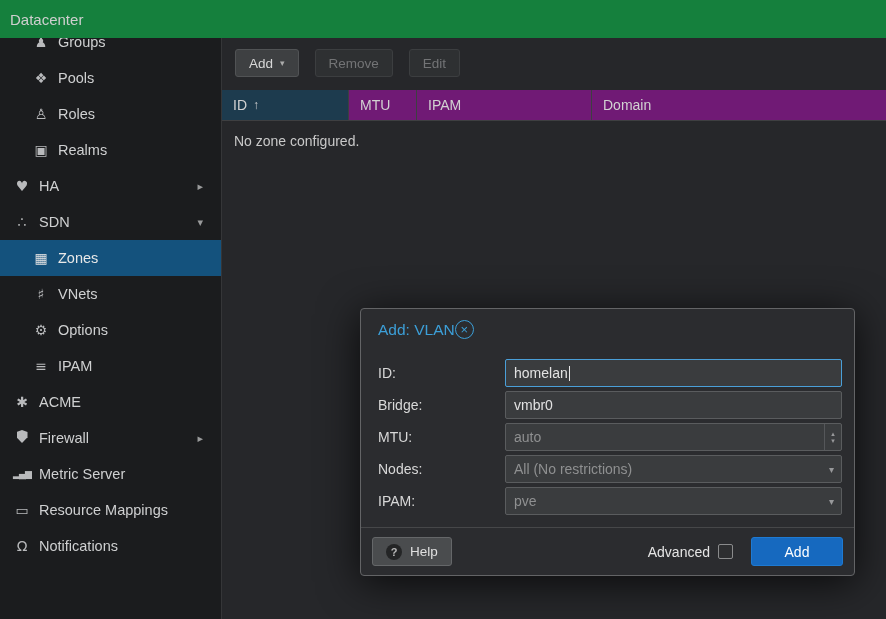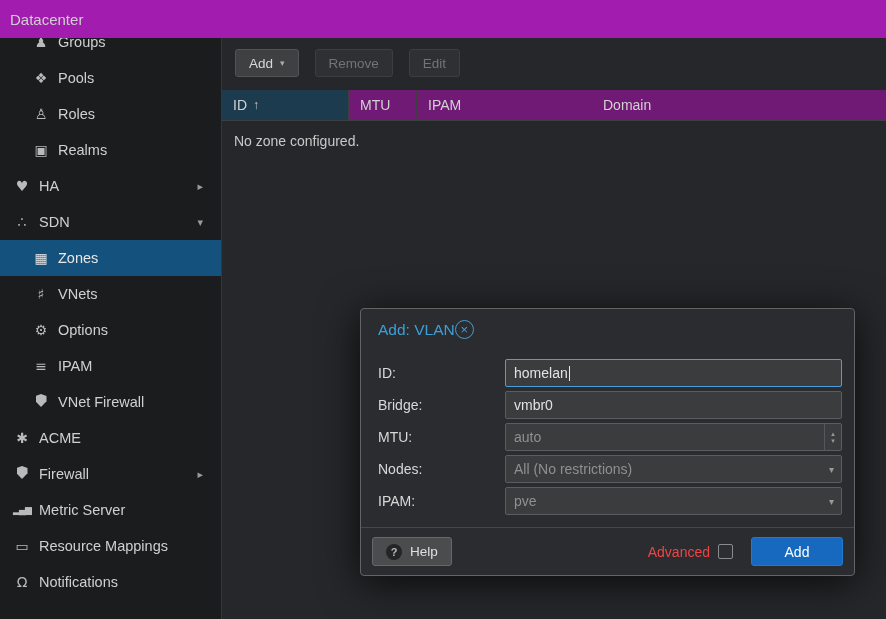--- a/index.html
+++ b/index.html
@@ -5,21 +5,21 @@
   * { box-sizing: border-box; }
   html, body { margin: 0; padding: 0; }
   body {
     width: 886px; height: 619px; overflow: hidden;
     background: #26272a; position: relative;
     font-family: "Liberation Sans", "DejaVu Sans", sans-serif;
     font-size: 14px; color: #d6d6d6;
   }
 
   
-  .topbar { height: 38px; background: #a21caf; display: flex; align-items: center; padding: 0 10px; }
+  .topbar { height: 38px; background: #15803d; display: flex; align-items: center; padding: 0 10px; }
   .topbar-title { font-size: 15px; color: #cfcfcf; }
 
   .layout { display: flex; height: 581px; }
 
   
   .sidebar { width: 222px; background: #1b1c1e; border-right: 1px solid #353638; overflow: hidden; flex: 0 0 auto; }
   .sidebar-list { margin-top: -14px; }
   .nav-item { height: 36px; display: flex; align-items: center; position: relative; padding-left: 12px; cursor: pointer; color: #cfd0d1; }
   .nav-item.ind1 { padding-left: 31px; }
   .nav-item.selected { background: var(--selected-bg, #14527d); color: #e8e8e8; }
@@ -68,21 +68,21 @@
     align-items: center; justify-content: center; border-left: 1px solid #55575a; color: #98999b; cursor: pointer; }
   .spin span { font-size: 7px; line-height: 7px; }
   .form-field.select { cursor: pointer; }
   .select-caret { position: absolute; right: 7px; font-size: 10px; color: #98999b; }
   .dialog-footer { display: flex; align-items: center; justify-content: space-between; border-top: 1px solid #464749; padding: 9px 11px; }
   .help-btn { display: flex; align-items: center; gap: 8px; height: 29px; padding: 0 13px; background: #4a4c4e;
     border: 1px solid #656769; border-radius: 3px; color: #e0e0e0; font-size: 13.5px; font-family: inherit; cursor: pointer; }
   .help-icon { width: 16px; height: 16px; border-radius: 50%; background: #242526; color: #b8b8b8;
     font-size: 11px; line-height: 16px; text-align: center; font-weight: bold; }
   .footer-right { display: flex; align-items: center; }
-  .advanced-label { font-size: 14px; color: #ef4444; }
+  .advanced-label { font-size: 14px; color: #e5e5e5; }
   .checkbox { width: 15px; height: 15px; border: 1px solid #8a8b8c; background: #2d2e30; border-radius: 2px;
     margin-left: 8px; margin-right: 18px; cursor: pointer; }
   .submit-btn { width: 92px; height: 29px; background: var(--submit-bg, #1669bf); border: 1px solid #1e7ad2;
     border-radius: 3px; color: #ffffff; font-size: 14px; font-family: inherit; cursor: pointer; }
 </style>
 </head>
 <body>
 
 <div class="topbar">
   <span class="topbar-title">Datacenter</span>
@@ -137,24 +137,20 @@
       <div class="nav-item ind1">
         <span class="nav-icon">⚙</span>
         <span class="nav-label">Options</span>
       </div>
 
       <div class="nav-item ind1">
         <span class="nav-icon">≡</span>
         <span class="nav-label">IPAM</span>
       </div>
 
-      <div class="nav-item ind1">
-        <span class="nav-icon shield"></span>
-        <span class="nav-label">VNet Firewall</span>
-      </div>
 
       <div class="nav-item ind0">
         <span class="nav-icon">✱</span>
         <span class="nav-label">ACME</span>
       </div>
 
       <div class="nav-item ind0">
         <span class="nav-icon shield"></span>
         <span class="nav-label">Firewall</span>
         <span class="nav-arrow">▸</span>

